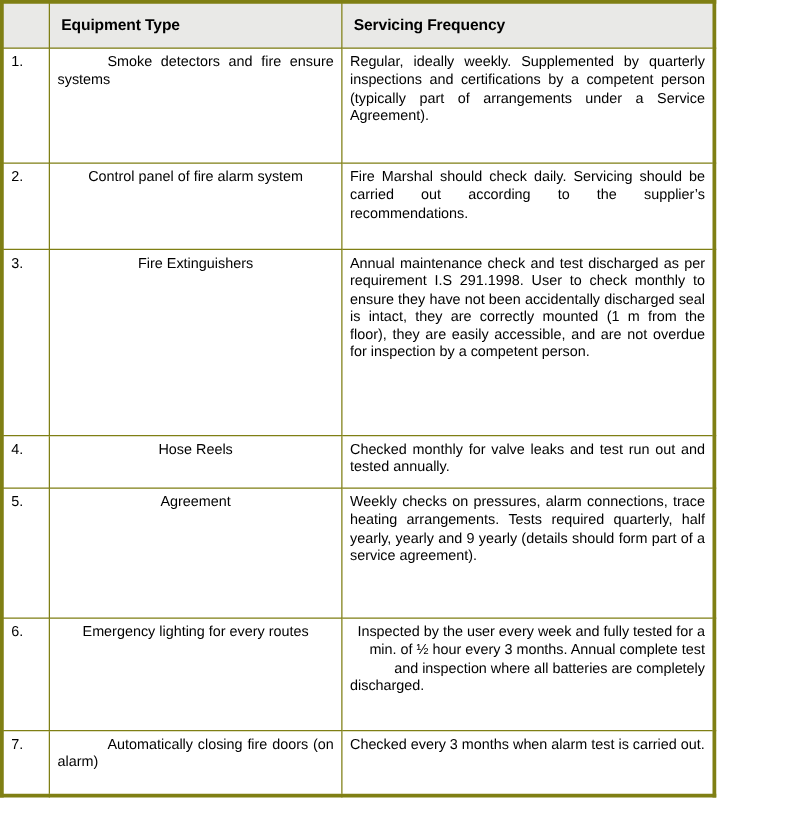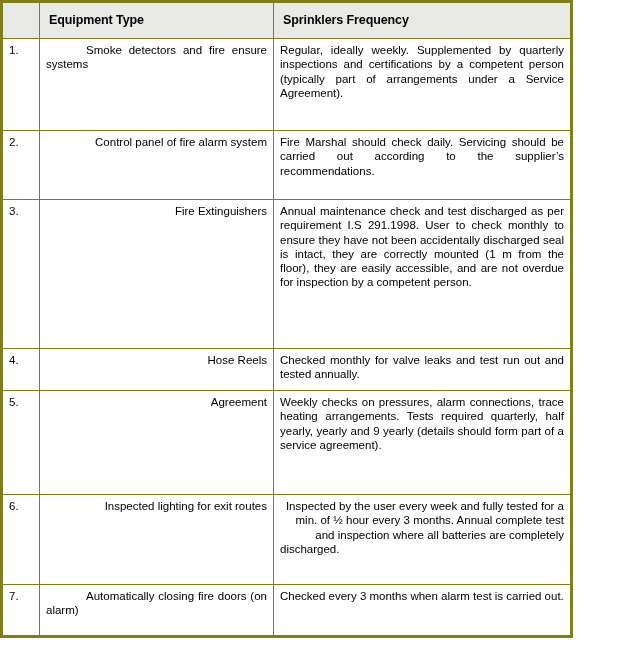--- a/index.html
+++ b/index.html
@@ -63,21 +63,21 @@
     padding-left: 9px;
   }
 
   td.cell-num {
     text-align: left;
     padding-left: 4px;
     padding-top: 5px;
     white-space: nowrap;
   }
   td.cell-equip {
-    text-align: right;
+    text-align: center;
     padding-left: 9px;
     padding-right: 8px;
     padding-top: 5px;
   }
   td.cell-equip.justify {
     text-align: justify;
     text-align-last: justify;
     text-indent: 40px;
   }
   td.cell-freq {
@@ -108,21 +108,21 @@
   <table class="fire-table">
     <colgroup>
       <col class="c-num">
       <col class="c-equip">
       <col class="c-freq">
     </colgroup>
     <thead>
       <tr class="head-row">
         <th class="h-num"></th>
         <th class="h-equip">Equipment Type</th>
-        <th class="h-freq">Sprinklers Frequency</th>
+        <th class="h-freq">Servicing Frequency</th>
       </tr>
     </thead>
     <tbody>
       <tr class="r1">
         <td class="cell-num">1.</td>
         <td class="cell-equip justify">Smoke detectors and fire ensure systems</td>
         <td class="cell-freq">Regular, ideally weekly. Supplemented by quarterly inspections and certifications by a competent person (typically part of arrangements under a Service Agreement).</td>
       </tr>
       <tr class="r2">
         <td class="cell-num">2.</td>
@@ -139,21 +139,21 @@
         <td class="cell-equip">Hose Reels</td>
         <td class="cell-freq">Checked monthly for valve leaks and test run out and tested annually.</td>
       </tr>
       <tr class="r5">
         <td class="cell-num">5.</td>
         <td class="cell-equip">Agreement</td>
         <td class="cell-freq">Weekly checks on pressures, alarm connections, trace heating arrangements.  Tests required quarterly, half yearly, yearly and 9 yearly (details should form part of a service agreement).</td>
       </tr>
       <tr class="r6">
         <td class="cell-num">6.</td>
-        <td class="cell-equip">Inspected lighting for exit routes</td>
+        <td class="cell-equip">Emergency lighting for every routes</td>
         <td class="cell-freq nojust">Inspected by the user every week and fully tested for a min. of ½ hour every 3 months.  Annual complete test and inspection where all batteries are completely discharged.</td>
       </tr>
       <tr class="r7">
         <td class="cell-num">7.</td>
         <td class="cell-equip justify">Automatically closing fire doors (on alarm)</td>
         <td class="cell-freq">Checked every 3 months when alarm test is carried out.</td>
       </tr>
     </tbody>
   </table>
 

